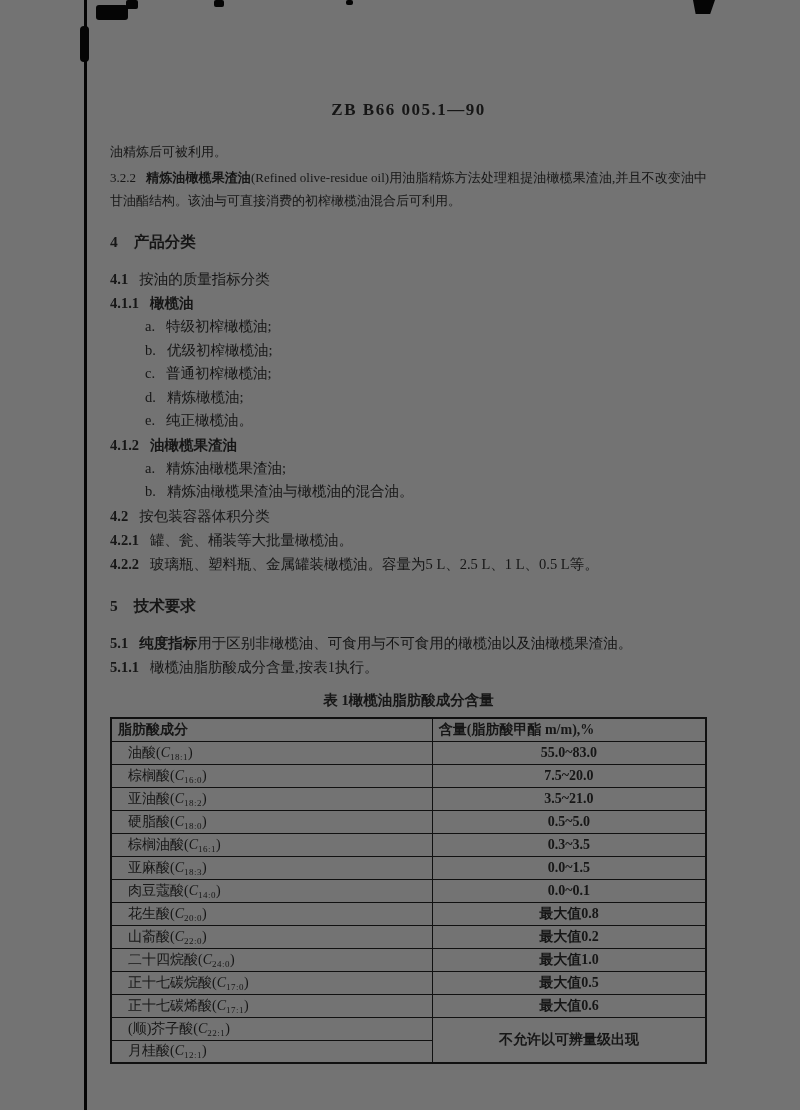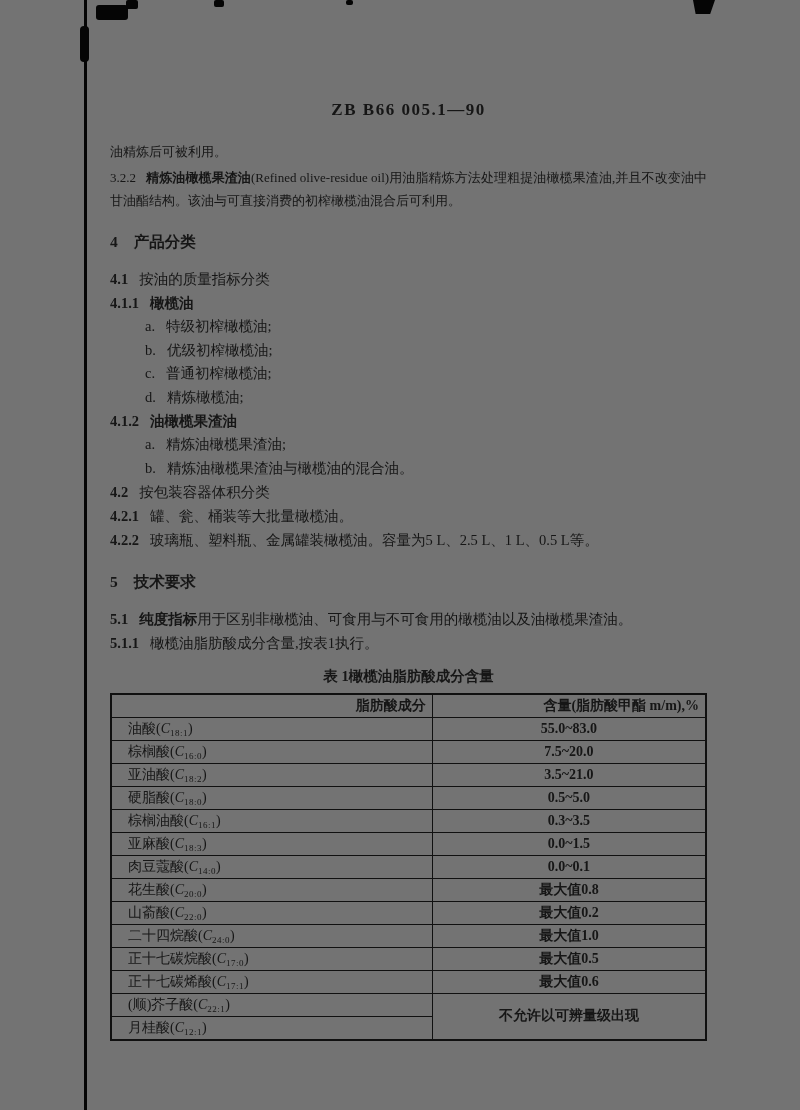--- a/index.html
+++ b/index.html
@@ -39,21 +39,21 @@
   .sub .num { font-weight:bold; margin-right:11px; }
   .sub .t-bold { font-weight:bold; }
   .sub .gap { }
   .list { margin-left:35px; }
   .list-item { font-size:14.5px; line-height:23.5px; }
   .list-item .marker { margin-right:11px; }
   .tbl-caption { text-align:center; font-weight:bold; font-size:14.5px; margin:12px 0 7px; }
   .tbl-caption .cap-label { margin-right:0; }
   table { width:100%; border-collapse:collapse; border:2px solid #101010; }
   th, td { border:1px solid #101010; font-size:14px; }
-  th { font-weight:bold; text-align:right; height:14px; padding:2px 6px; }
+  th { font-weight:bold; text-align:left; height:14px; padding:2px 6px; }
   td { height:23px; padding:1px 8px;margin-left:32px; }
   td.c1 { text-align:left; padding-left:16px; width:54%; }
   td.c2 { text-align:center; font-weight:bold; }
   td i { font-style:italic; }
   sub { font-size:9px; vertical-align:-3px; letter-spacing:0.5px; }
   .pageno { position:absolute; top:1114px; right:96px; font-size:14px; letter-spacing:1px; z-index:2; }
 </style>
 </head>
 <body>
 
@@ -80,20 +80,21 @@
 
     <div class="sub"><span class="num">4.1</span><span>按油的质量指标分类</span></div>
 
     <div class="sub"><span class="num">4.1.1</span><span class="t-bold">橄榄油</span></div>
 
     <div class="list">
         <div class="list-item"><span class="marker">a.</span><span>特级初榨橄榄油;</span></div>
         <div class="list-item"><span class="marker">b.</span><span>优级初榨橄榄油;</span></div>
         <div class="list-item"><span class="marker">c.</span><span>普通初榨橄榄油;</span></div>
         <div class="list-item"><span class="marker">d.</span><span>精炼橄榄油;</span></div>
+        <div class="list-item"><span class="marker">e.</span><span>纯正橄榄油。</span></div>
       </div>
 
     <div class="sub"><span class="num">4.1.2</span><span class="t-bold">油橄榄果渣油</span></div>
 
     <div class="list">
         <div class="list-item"><span class="marker">a.</span><span>精炼油橄榄果渣油;</span></div>
         <div class="list-item"><span class="marker">b.</span><span>精炼油橄榄果渣油与橄榄油的混合油。</span></div>
       </div>
 
     <div class="sub"><span class="num">4.2</span><span>按包装容器体积分类</span></div>

